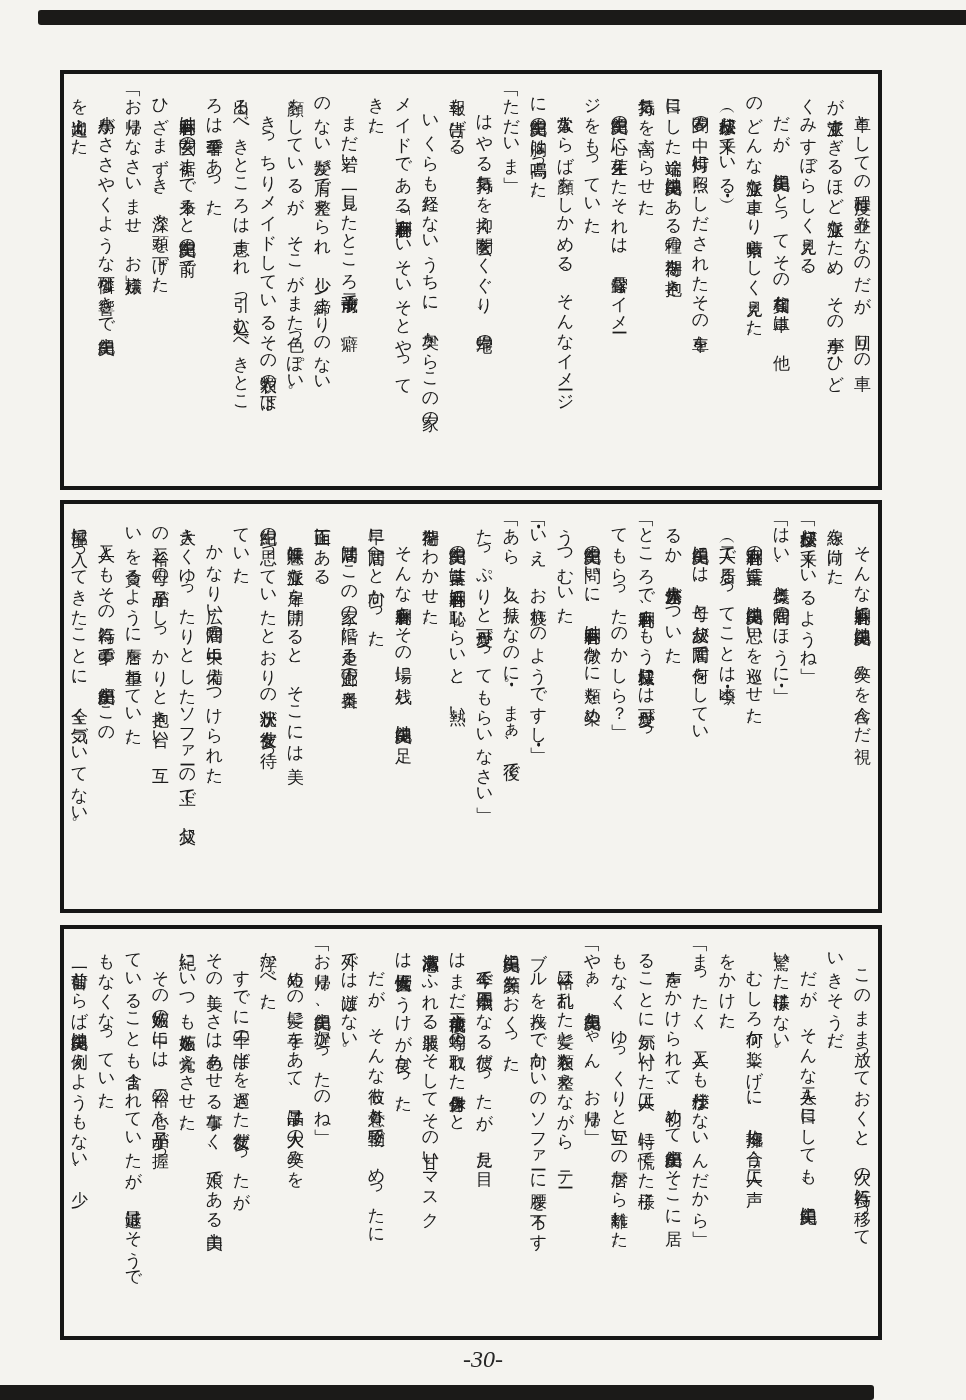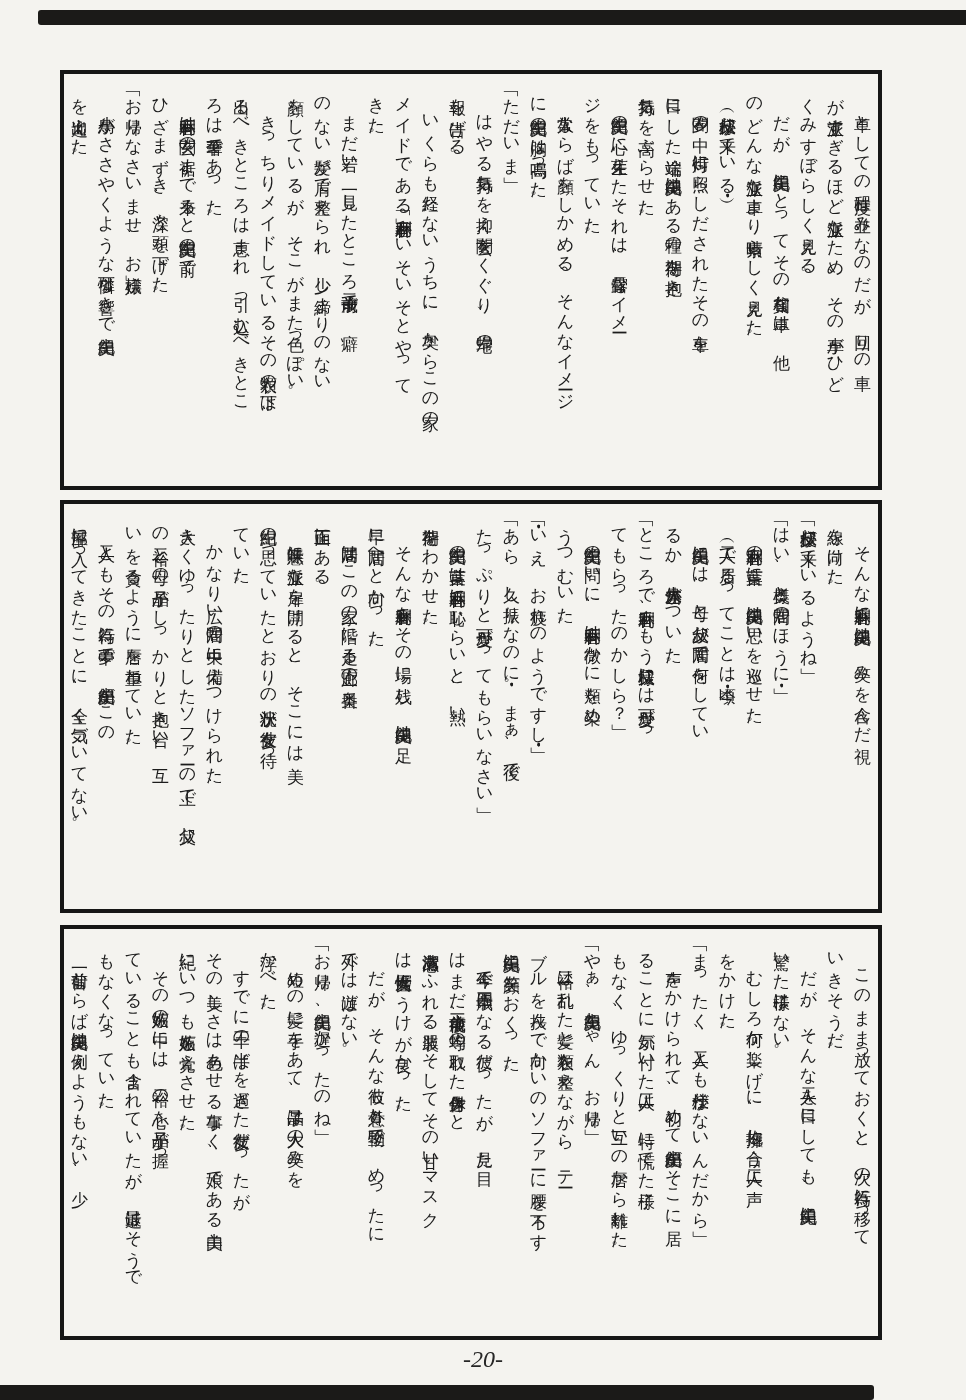--- a/index.html
+++ b/index.html
@@ -172,17 +172,17 @@
       <p class="vline">浮かべた。</p>
       <p class="vline">　すでに三十の半ばを過ぎた彼女だったが、</p>
       <p class="vline">その美しさは色あせる事なく、娘である美由</p>
       <p class="vline">紀にいつも嫉妬を覚えさせた。</p>
       <p class="vline">　その嫉妬の中には、裕二の心を晶子が握っ</p>
       <p class="vline">ていることも含まれていたが、最近はそうで</p>
       <p class="vline">もなくなっていた。</p>
       <p class="vline">　一昔前ならば美由紀は例えようもない、少</p>
     </section>
 
-  <div class="page-number">-20-</div>
+  <div class="page-number">-30-</div>
 
   <div class="scan-bar bottom"></div>
 
 </div>
 
 </body></html>

